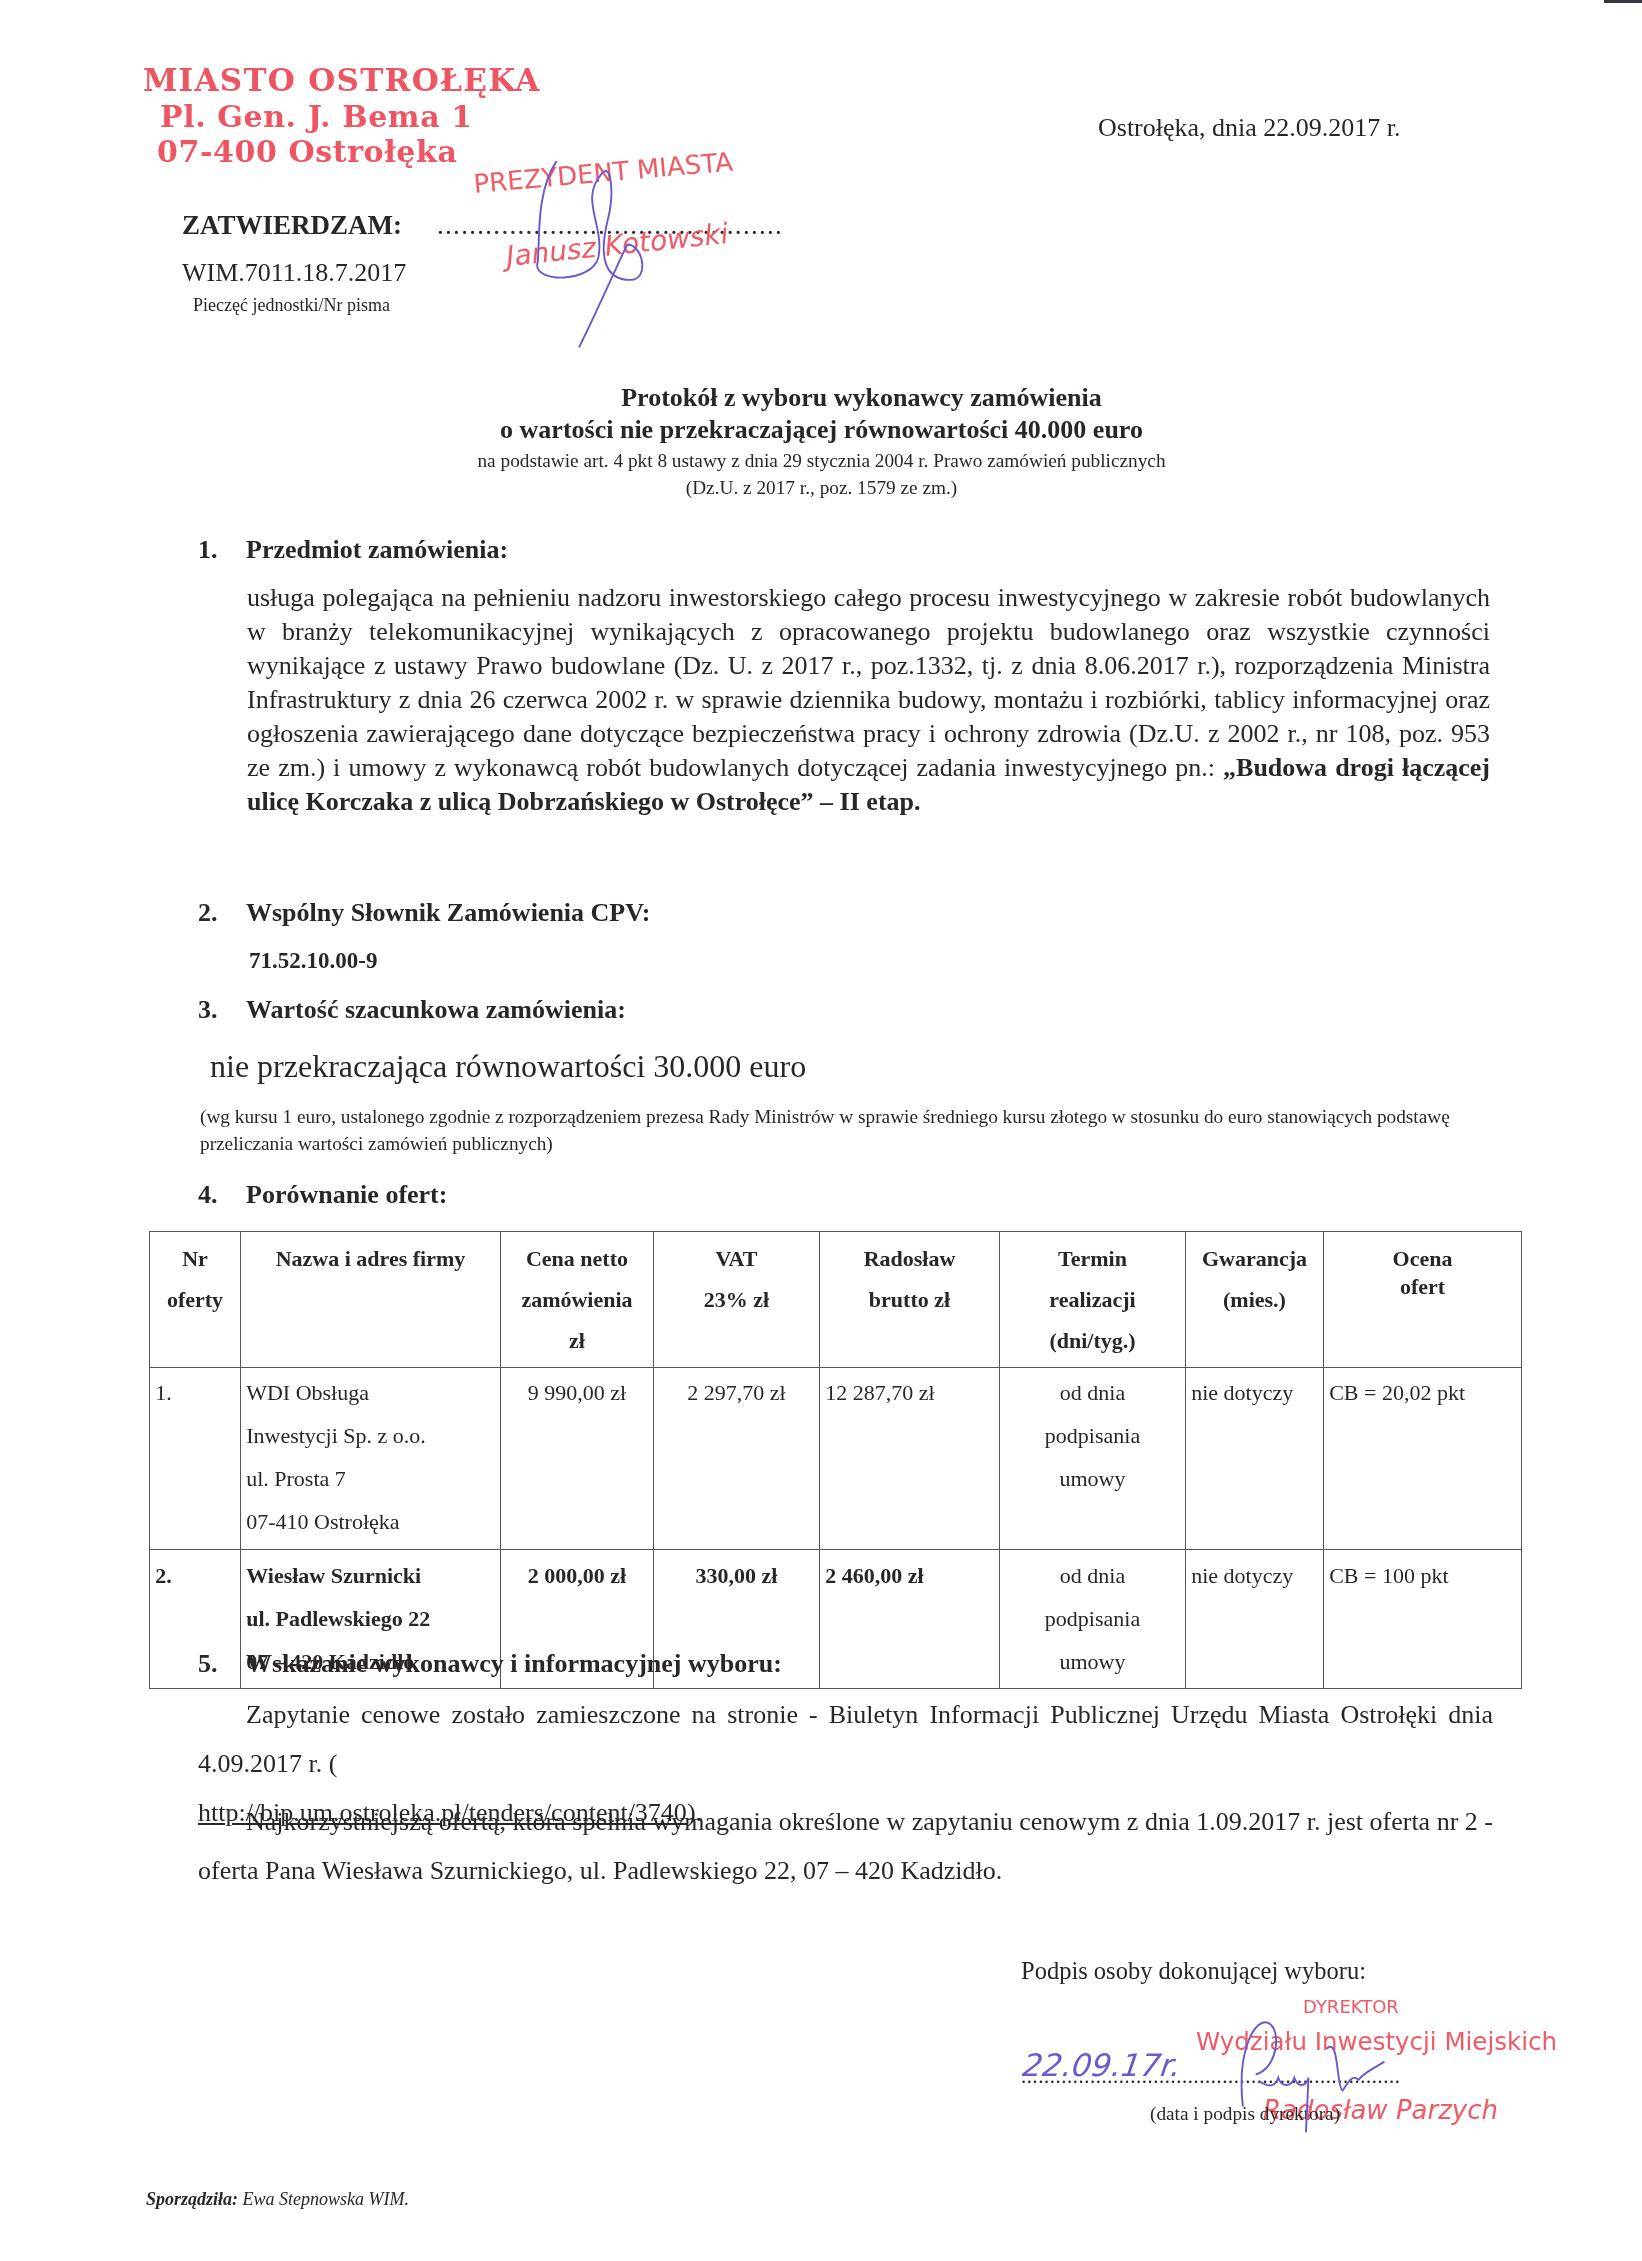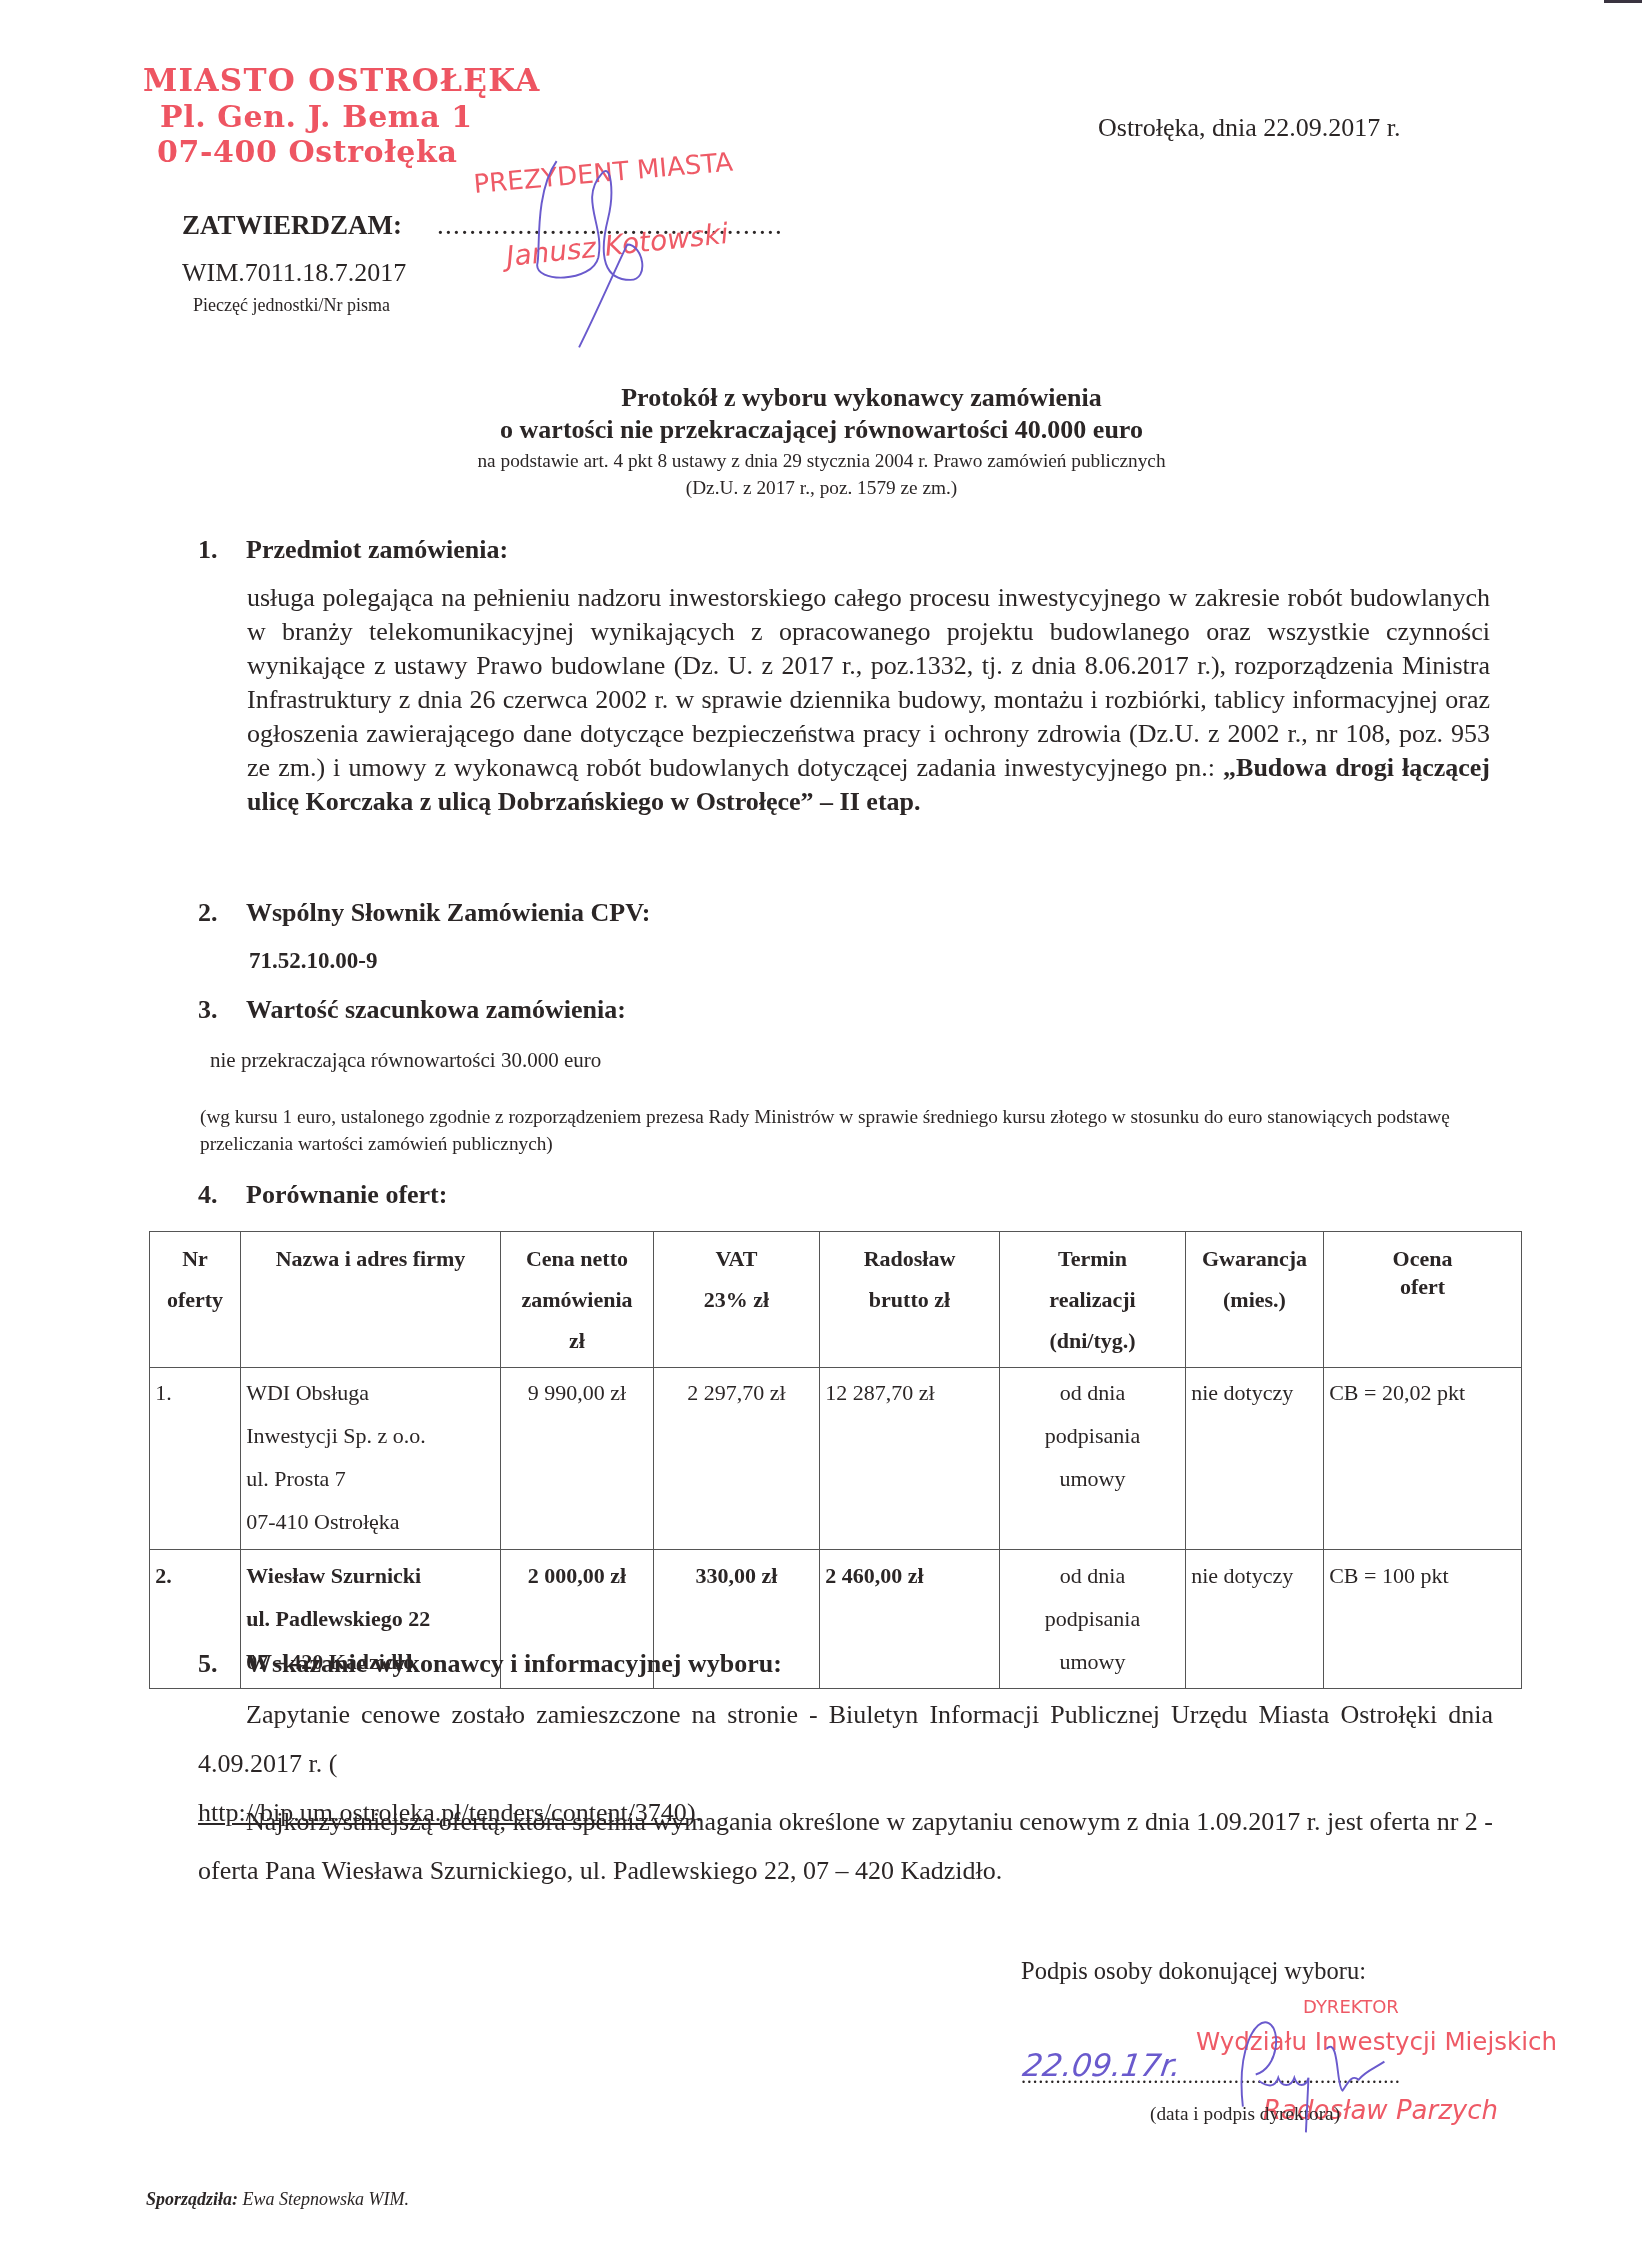--- a/index.html
+++ b/index.html
@@ -34,21 +34,21 @@
   .sub-2 { top: 477px; }
 
   .sec-num { font-size: 26px; font-weight: bold; }
   .sec-title { font-size: 26px; font-weight: bold; }
 
   .para1 { position: absolute; left: 247px; top: 581px; width: 1243px; font-size: 26px;
            line-height: 34px; text-align: justify; white-space: normal; }
   .para1 .bold { font-weight: bold; }
 
   .cpv { left: 249px; top: 948px; font-size: 23px; font-weight: bold; }
-  .est { left: 210px; top: 1048px; font-size: 21px; }
+  .est { left: 210px; top: 1048px; font-size: 32px; }
   .note { position: absolute; left: 200px; top: 1103px; width: 1295px; font-size: 19.3px; line-height: 27px; white-space: normal; }
 
   table.offers { position: absolute; left: 149px; top: 1231px; width: 1372px; border-collapse: collapse;
                  table-layout: fixed; font-size: 22px; }
   table.offers th, table.offers td { border: 1.3px solid #555; vertical-align: top; padding: 3.9px 5.2px 5.2px; line-height: 43px; }
   table.offers th { font-weight: bold; text-align: center; line-height: 41px; padding-top: 6.4px; }
   table.offers th.ocena { line-height: 28px; padding-top: 13px; }
   .c-center { text-align: center; }
   .c-left { text-align: left; }
   .bold { font-weight: bold; }

